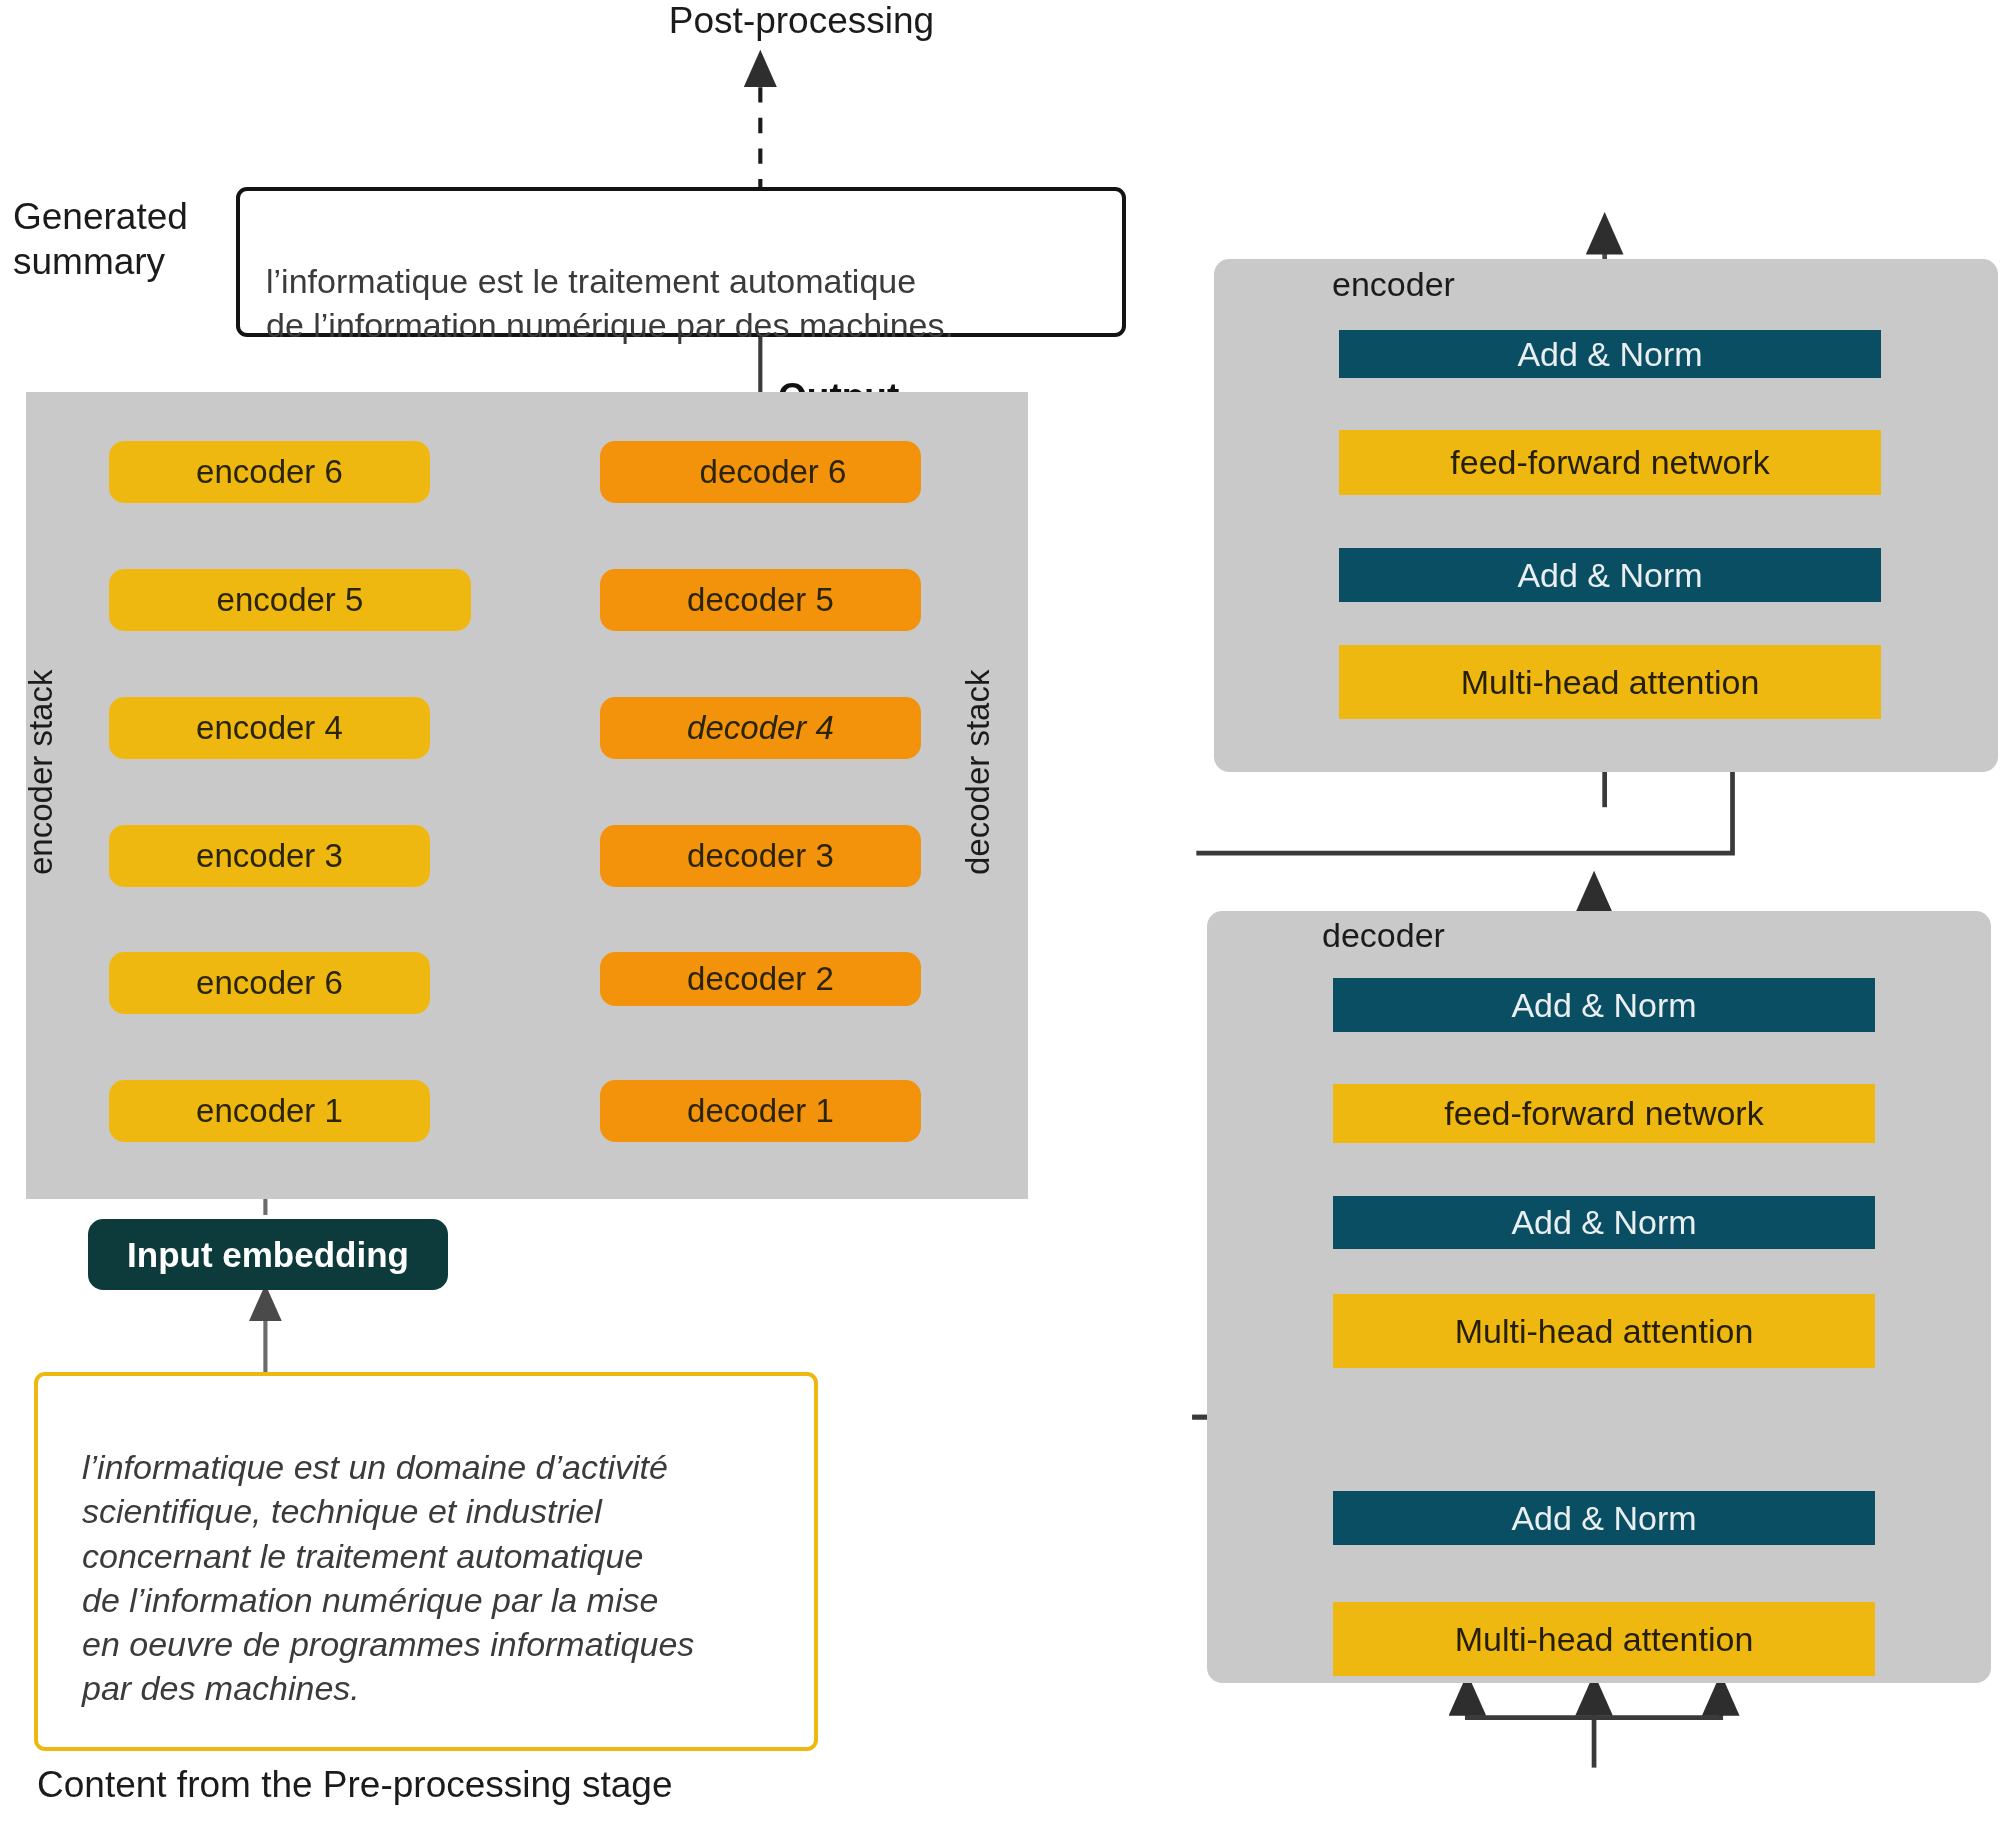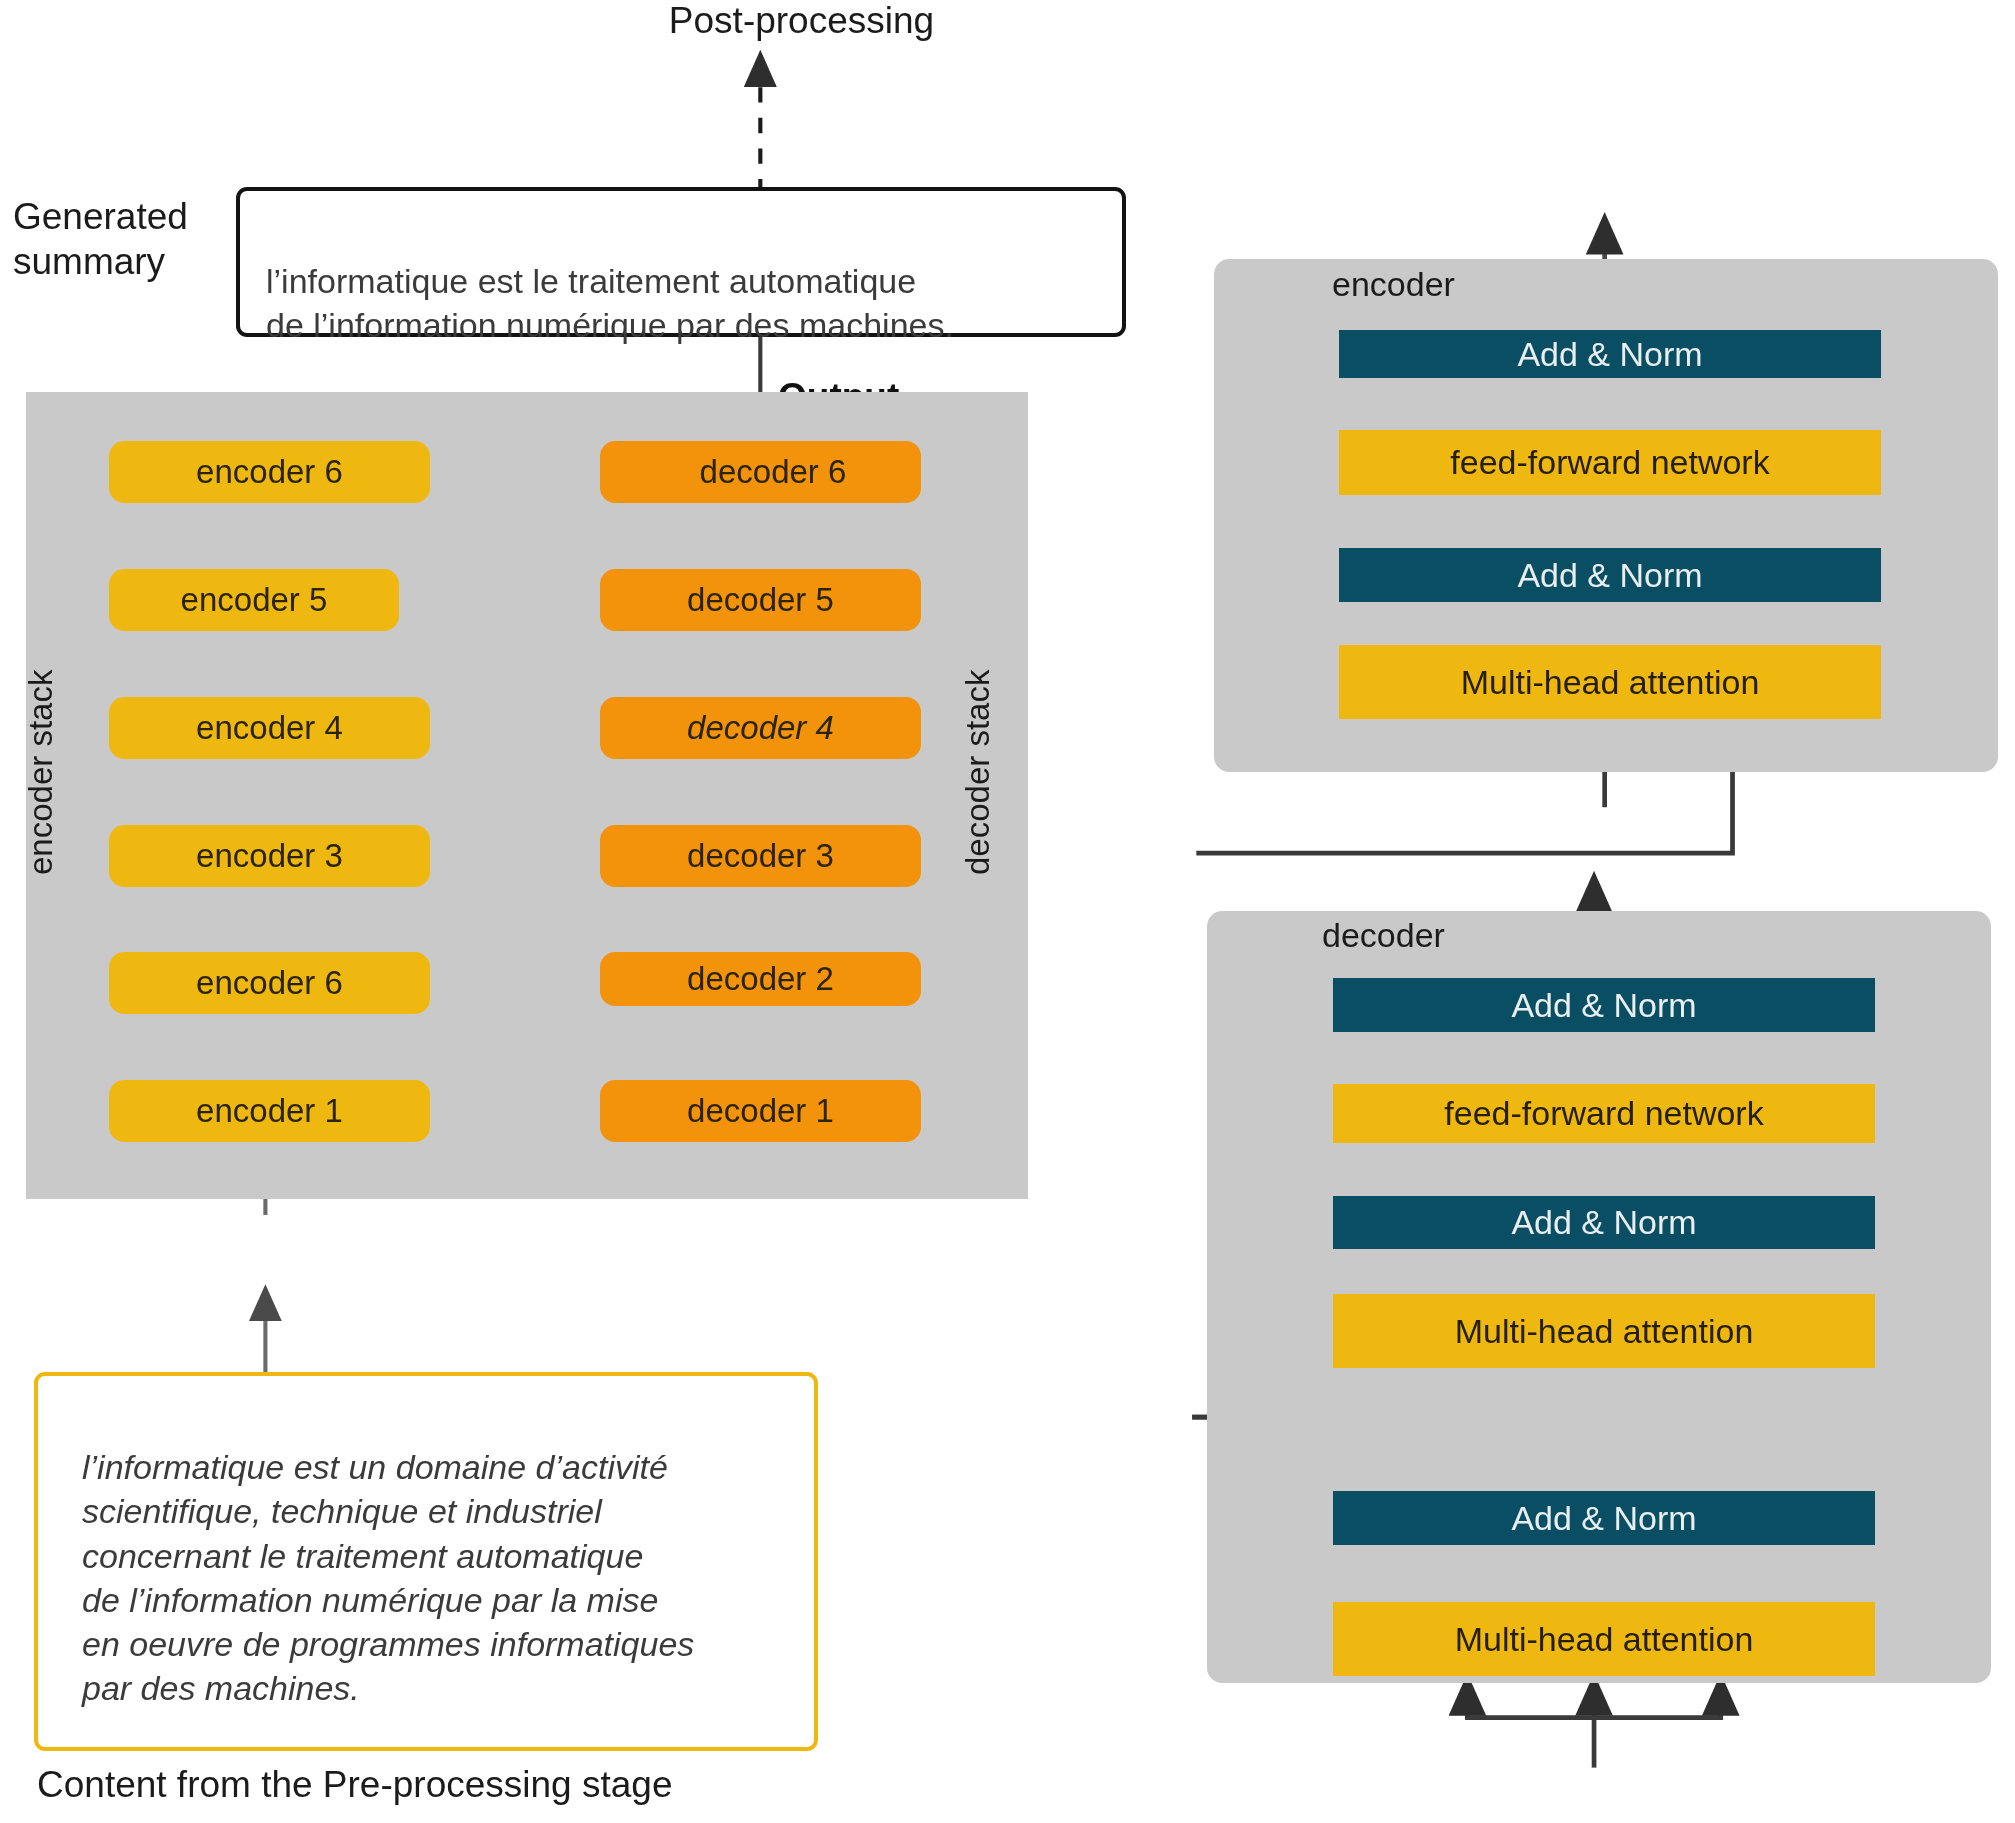--- a/index.html
+++ b/index.html
@@ -214,33 +214,34 @@
   <div class="abs panel" style="left:26px; top:392px; width:1002px; height:807px;"></div>
 
   <div class="abs" style="left:65px; top:589px; width:0.6px; height:0.6px;">
     <div class="vlabel" style="position:absolute; left:-4.7px; top:248px;">encoder stack</div>
   </div>
   <div class="abs" style="left:1002px; top:589px; width:0.6px; height:0.6px;">
     <div class="vlabel" style="position:absolute; left:-4.7px; top:248px;">decoder stack</div>
   </div>
 
   <div class="abs pill enc" style="left:109px; top:441px; width:321px; height:62px;">encoder 6</div>
-  <div class="abs pill enc" style="left:109px; top:569px; width:290px; height:62px;">encoder 5</div>
+  <div class="abs pill enc" style="left:109px; top:569px; width:362px; height:62px;">encoder 5</div>
   <div class="abs pill enc" style="left:109px; top:697px; width:321px; height:62px;">encoder 4</div>
   <div class="abs pill enc" style="left:109px; top:825px; width:321px; height:62px;">encoder 3</div>
   <div class="abs pill enc" style="left:109px; top:952px; width:321px; height:62px;">encoder 6</div>
   <div class="abs pill enc" style="left:109px; top:1080px; width:321px; height:62px;">encoder 1</div>
 
   <div class="abs pill dec" style="left:600px; top:441px; width:321px; height:62px;padding-left:25px;">decoder 6</div>
   <div class="abs pill dec" style="left:600px; top:569px; width:321px; height:62px;">decoder 5</div>
   <div class="abs pill dec" style="left:600px; top:697px; width:321px; height:62px;font-style:italic;">decoder 4</div>
   <div class="abs pill dec" style="left:600px; top:825px; width:321px; height:62px;">decoder 3</div>
   <div class="abs pill dec" style="left:600px; top:952px; width:321px; height:54px;">decoder 2</div>
   <div class="abs pill dec" style="left:600px; top:1080px; width:321px; height:62px;">decoder 1</div>
 
+  <div class="abs embed-pill" style="left:88px; top:1219px; width:360px; height:71px;">Input embedding</div>
 
   <div class="abs callout yellow-outline" style="left:34px; top:1372px; width:784px; height:379px; padding:25px 44px;font-style:italic;">
     <span>l’informatique est un domaine d’activité
 scientifique, technique et industriel
 concernant le traitement automatique
 de l’information numérique par la mise
 en oeuvre de programmes informatiques
 par des machines.</span>
   </div>
 

